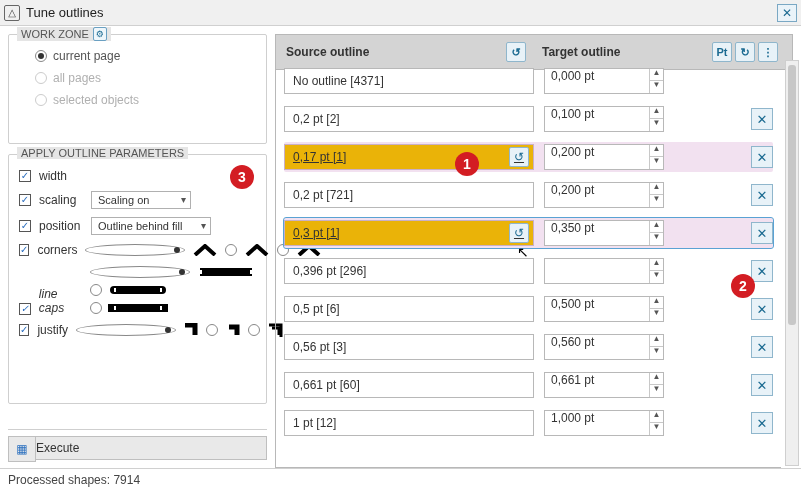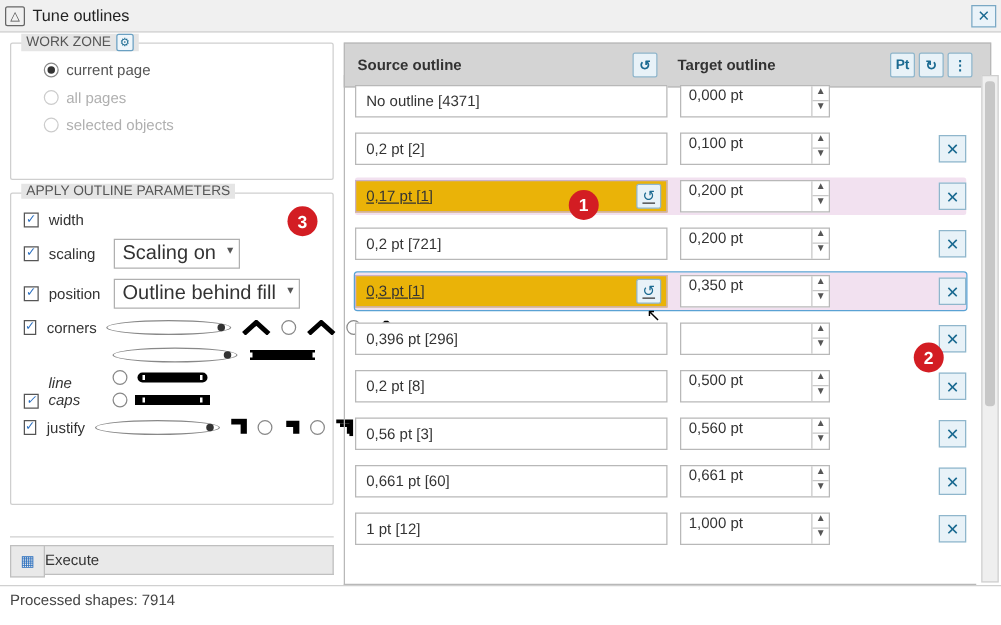--- a/index.html
+++ b/index.html
@@ -20,21 +20,21 @@
   
   .radio-row { display:flex; align-items:center; gap:6px; padding:4px 2px 4px 16px; color:#555;text-align:right;}
   .radio-row.disabled { color:#b0b0b0;}
   .radio { width:12px; height:12px; border:1px solid #888; border-radius:50%; display:inline-flex; align-items:center; justify-content:center;}
   .radio.checked::after { content:""; width:6px; height:6px; background:#333; border-radius:50%;}
   .radio.disabled { border-color:#ccc;}
   
   .param-row { display:flex; align-items:center; gap:8px; padding:4px 0; }
   .chk { width:12px; height:12px; border:1px solid #555; display:inline-flex; align-items:center; justify-content:center; background:#fff; }
   .chk.checked::after { content:"✓"; font-size:10px; color:#2a6ebf; line-height:1;}
-  .sel { border:1px solid #b0b0b0; background:#fff; padding:2px 18px 2px 6px; font-size:16px; position:relative; min-width:100px; }
+  .sel { border:1px solid #b0b0b0; background:#fff; padding:2px 18px 2px 6px; font-size:11px; position:relative; min-width:100px; }
   .sel::after { content:"▾"; position:absolute; right:4px; top:2px; color:#555; font-size:10px;}
   
   .optset { display:flex; align-items:center; gap:6px; }
   .opt { width:12px; height:12px; border:1px solid #888; border-radius:50%; display:inline-flex; align-items:center; justify-content:center;}
   .opt.sel::after { content:""; width:6px; height:6px; background:#333; border-radius:50%;}
   
   .glyph { width:28px; height:14px; display:inline-flex; align-items:center; justify-content:center; }
   
   .exec-wrap { border-top:1px solid #cfcfcf; padding:6px 0 6px 0; display:flex; gap:0; margin-top:auto; }
   .exec-ico { width:28px; height:26px; background:#e9e9e9; border:1px solid #bfbfbf; display:flex; align-items:center; justify-content:center; color:#2a6fbf; font-size:12px;}
@@ -318,21 +318,21 @@
               <span class="val"></span>
               <span class="spin">
                 <span>▲</span>
                 <span>▼</span>
               </span>
             </div>
             <span class="rest-btn">✕</span>
           </div>
           <div class="row">
             <div class="src-cell">
-              <span>0,2 pt  [8]</span>
+              <span>0,5 pt  [6]</span>
             </div>
             <div class="tgt-cell">
               <span class="val">0,500 pt</span>
               <span class="spin">
                 <span>▲</span>
                 <span>▼</span>
               </span>
             </div>
             <span class="rest-btn">✕</span>
           </div>

